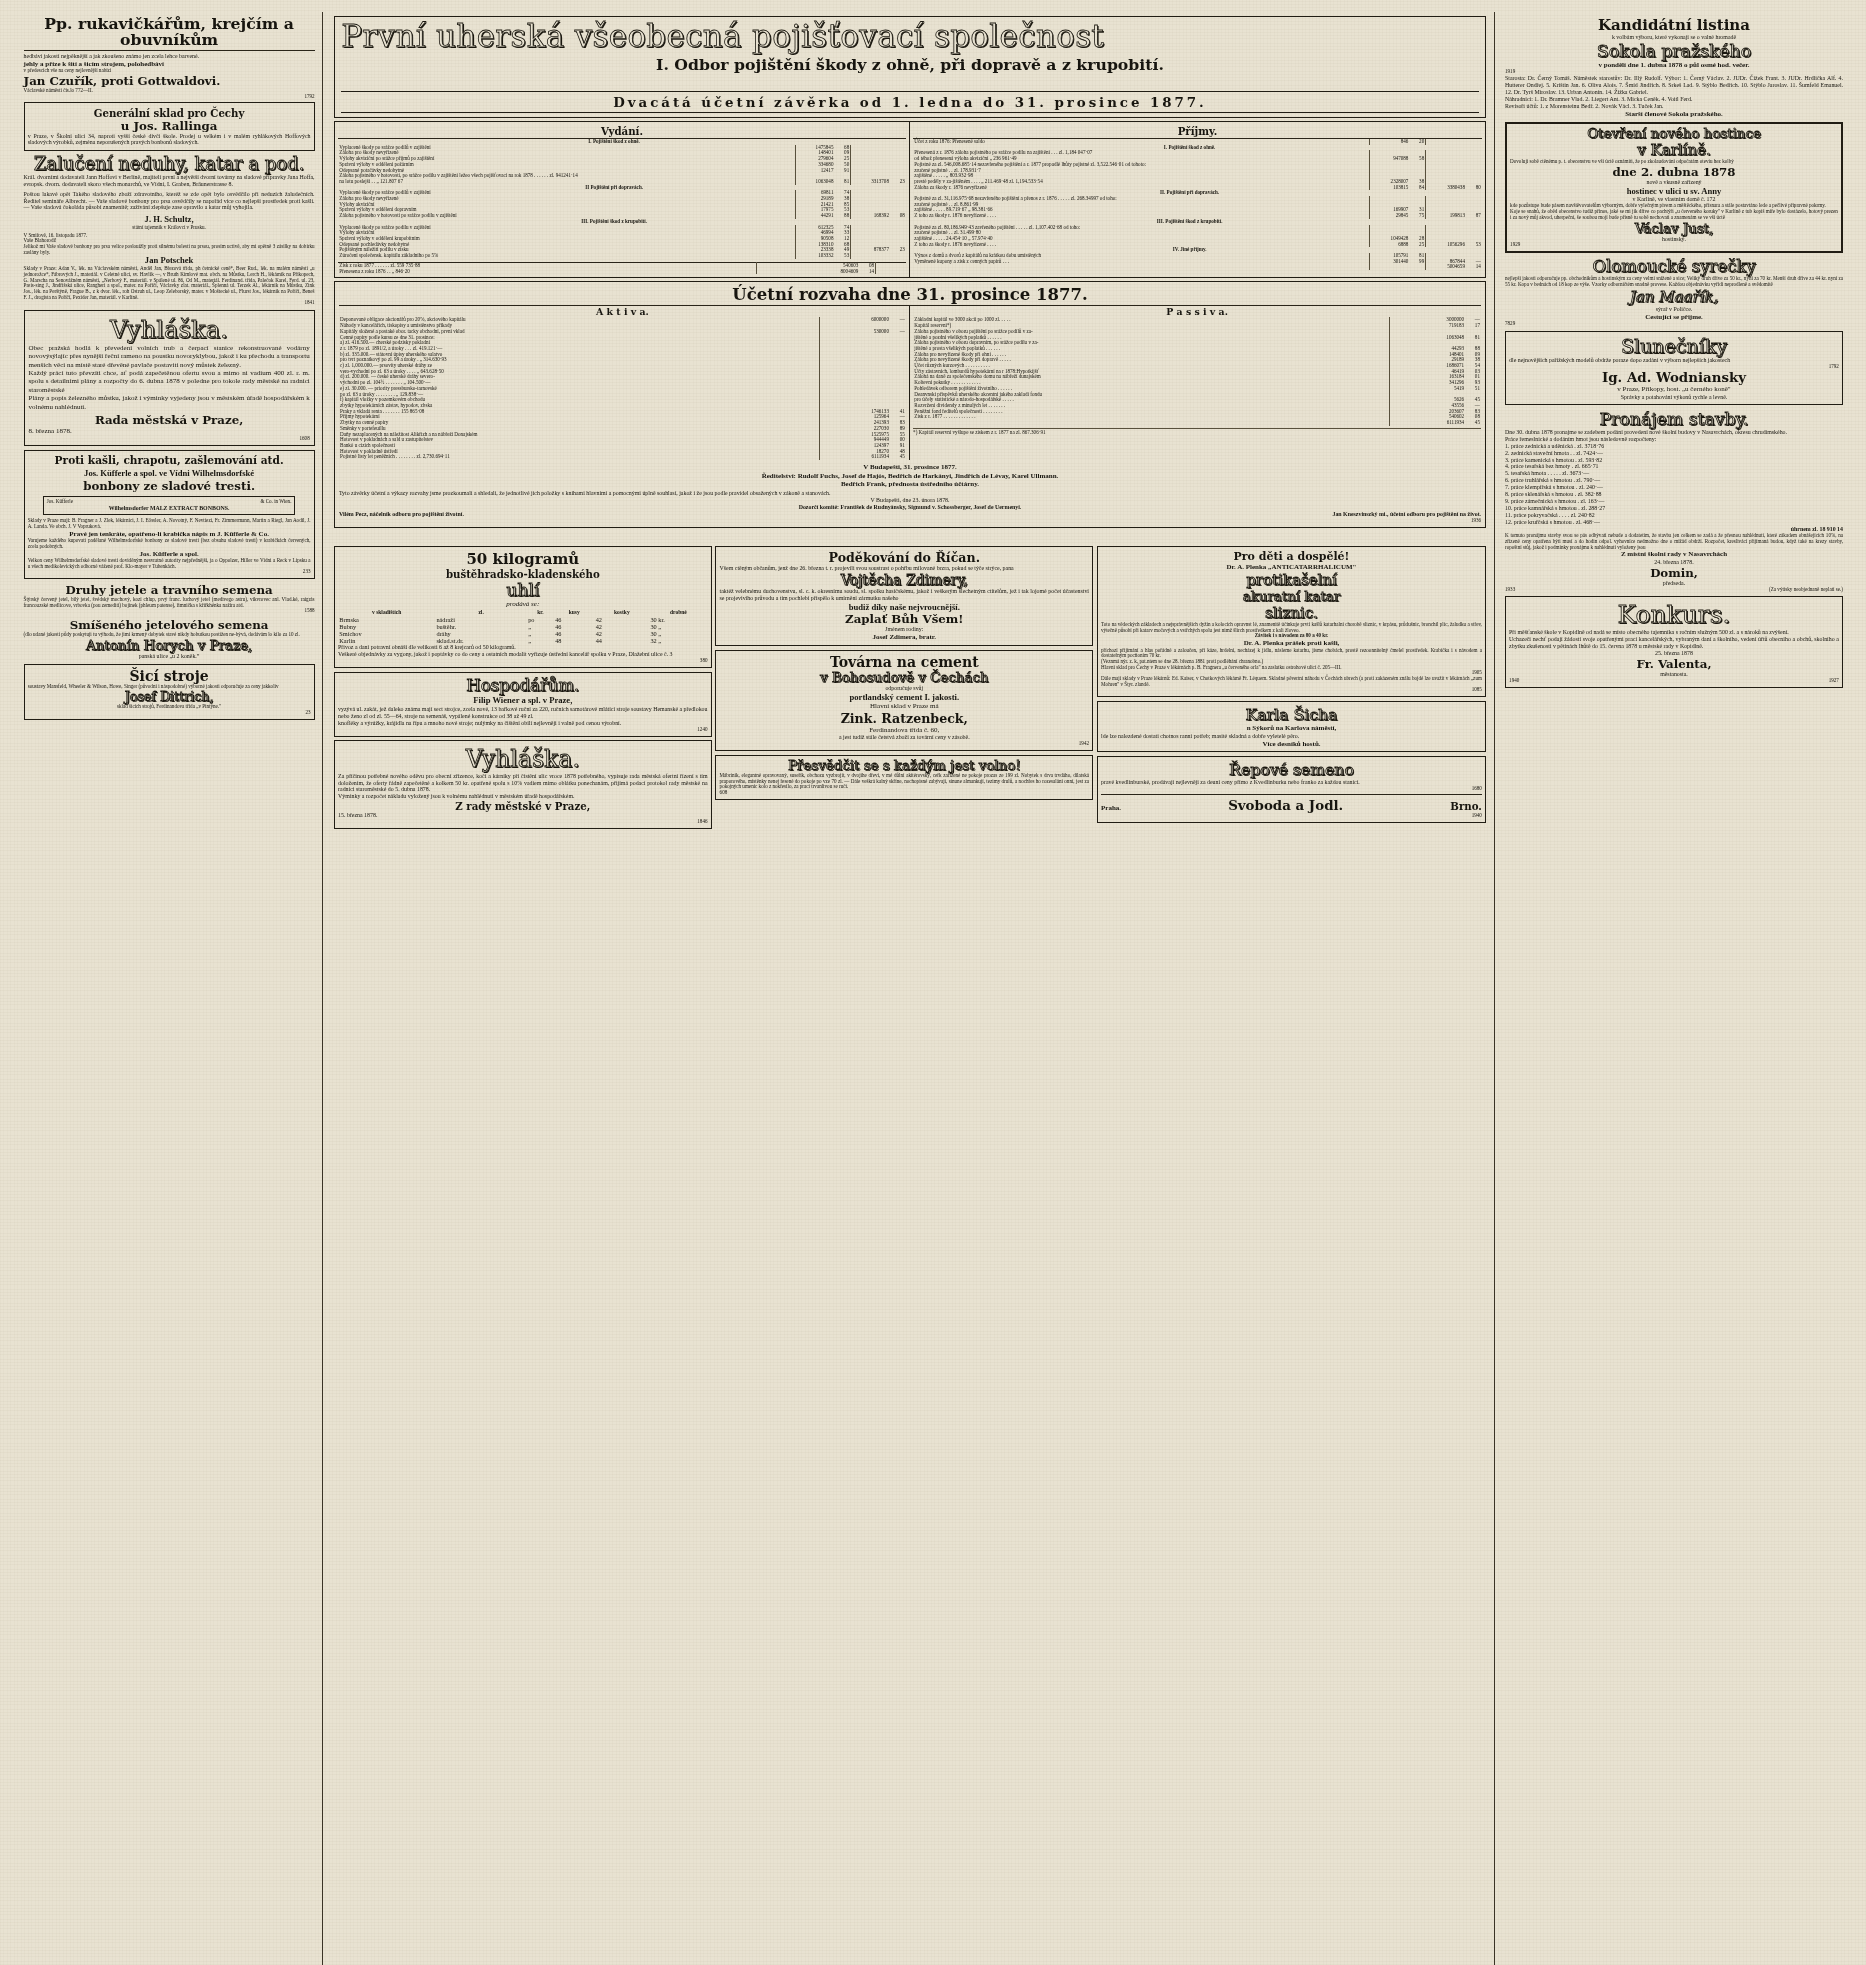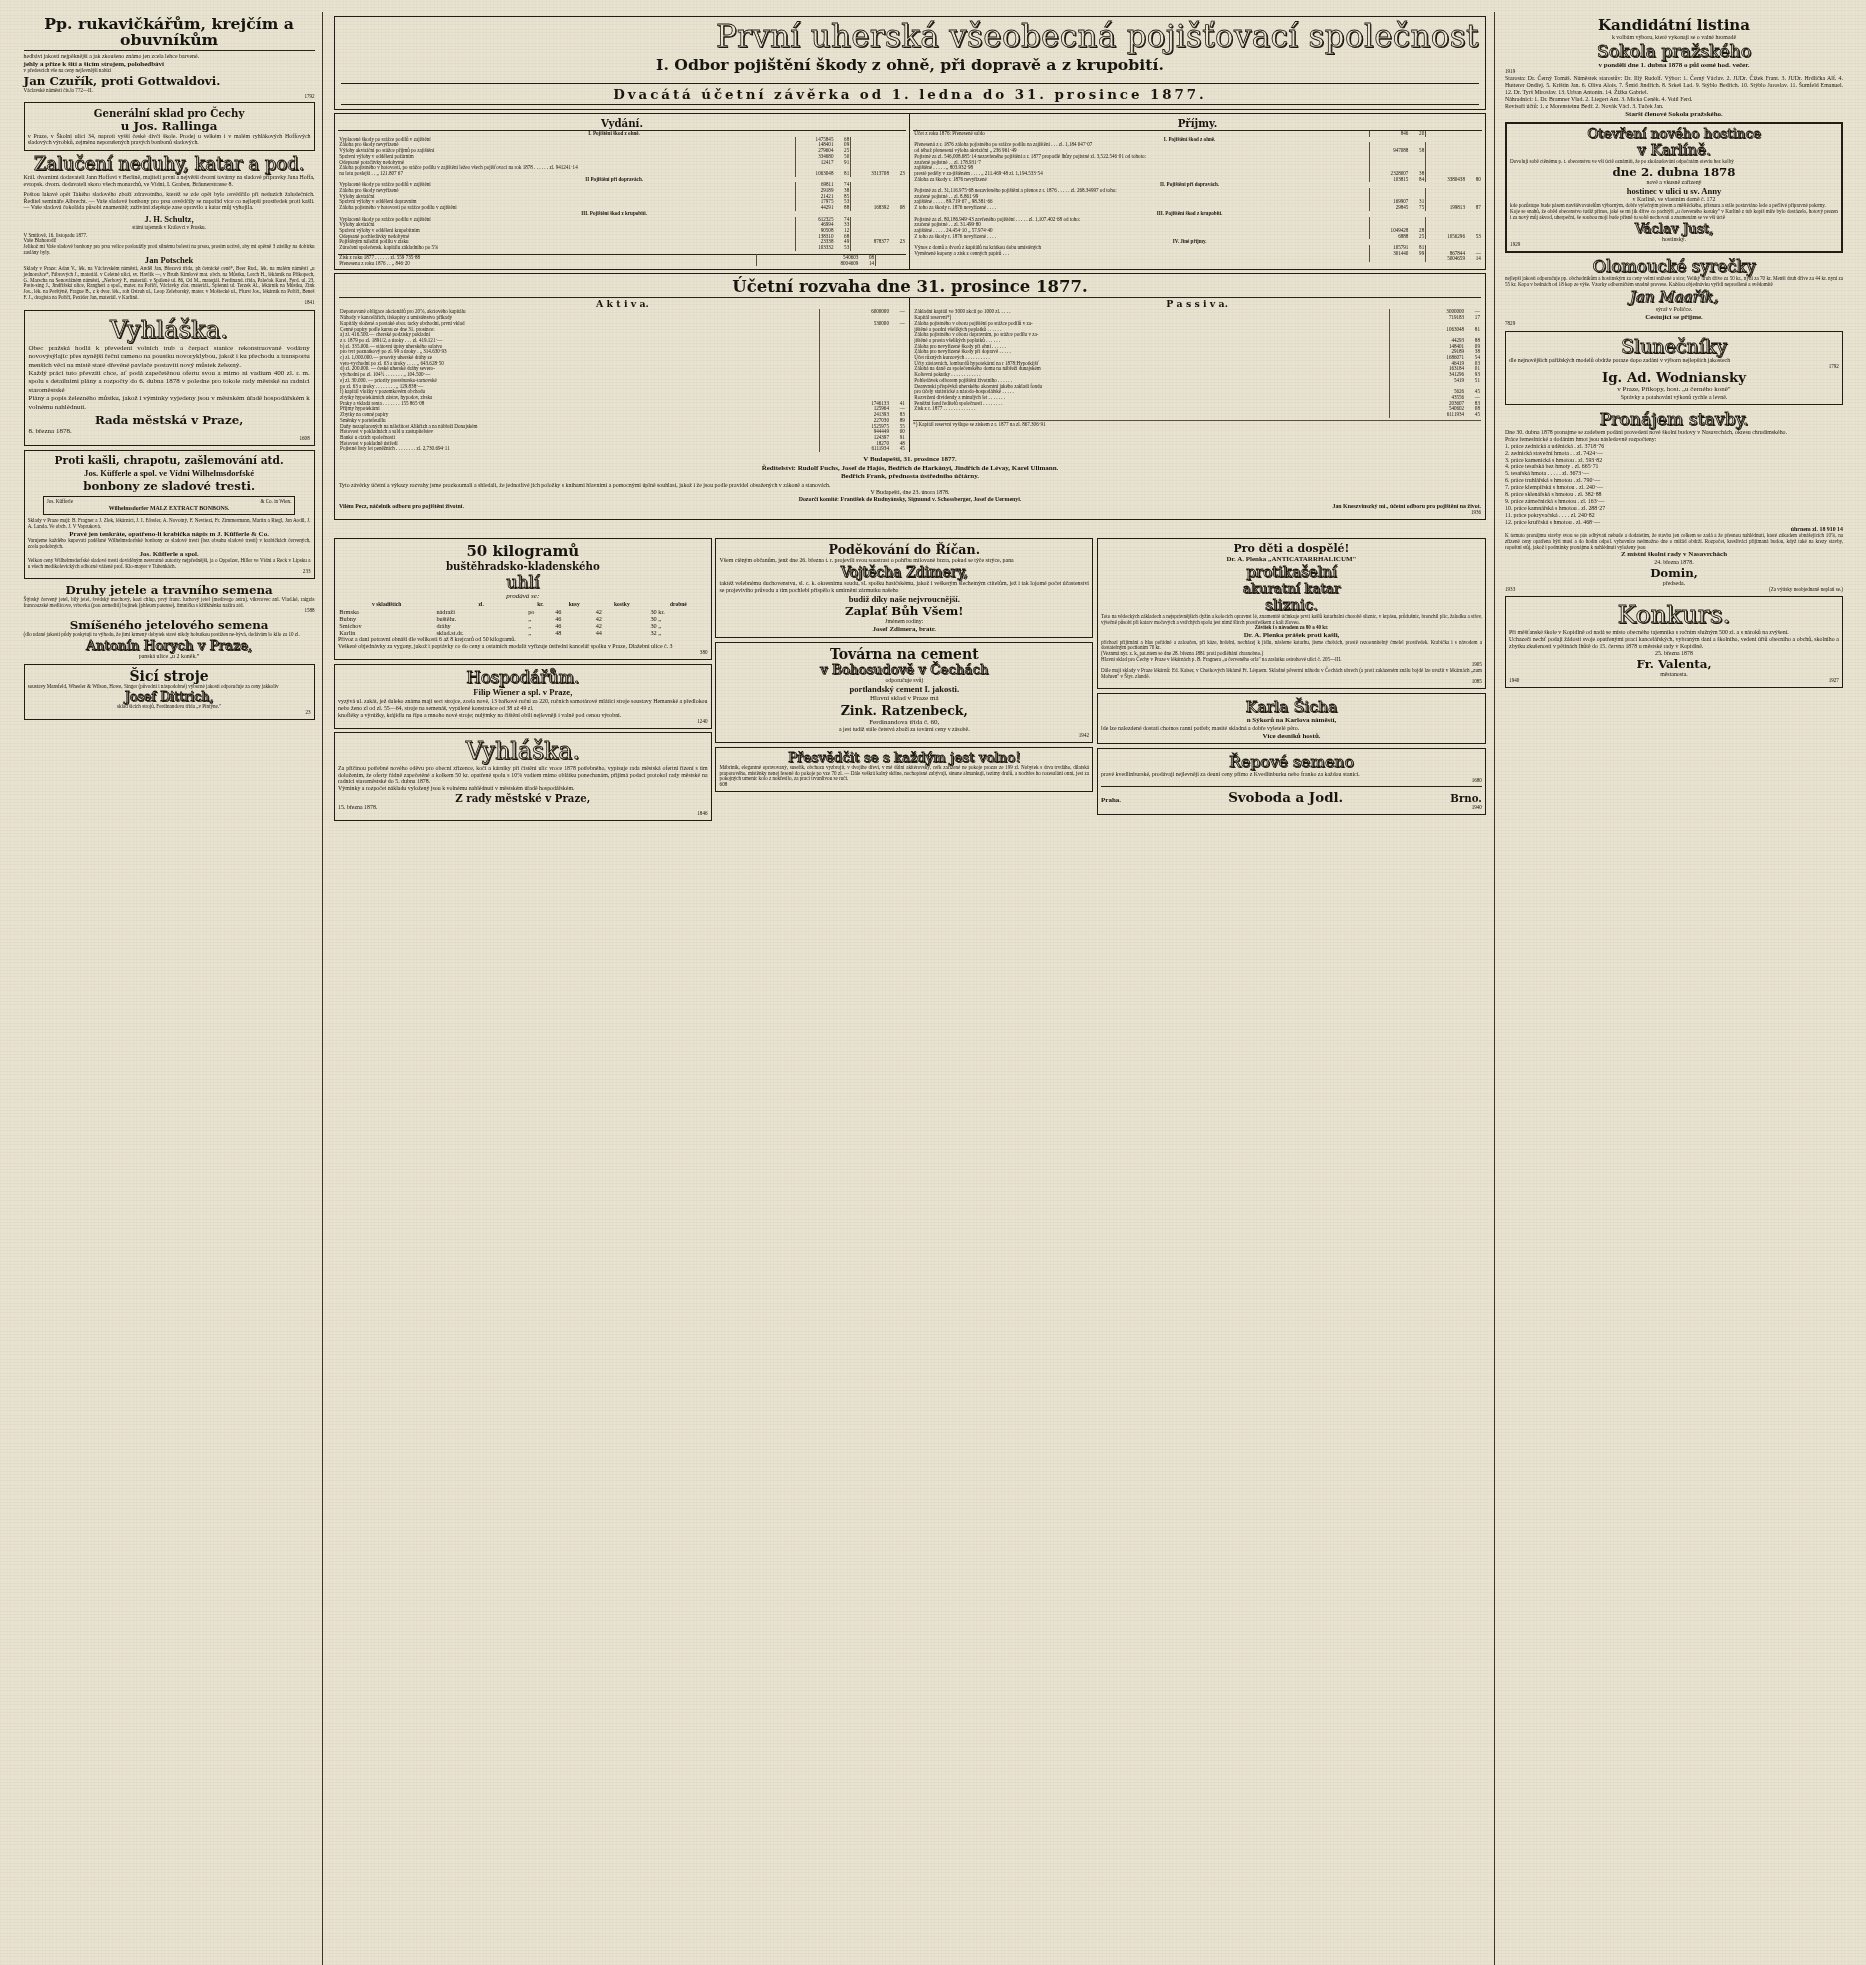--- a/index.html
+++ b/index.html
@@ -121,23 +121,23 @@
       <div class="xtiny" style="text-align:right">23</div>
     </div>
 
   </div>
 
   <div class="vline" style="left:322px;top:11.8px;height:2614px;"></div>
 
   <div class="col" style="left:334px;top:15.7px;width:1152px;">
 
     <div class="box" style="padding:3.9px 6.3px;margin-bottom:3.1px;">
-      <div class="outl" style="font-family:'DejaVu Serif',serif;font-size:31px;text-align:right;line-height:1.0;letter-spacing:.01em;">První uherská všeobecná pojišťovací společnost</div>
+      <div class="outl" style="font-family:'DejaVu Serif',serif;font-size:31px;text-align:left;line-height:1.0;letter-spacing:.01em;">První uherská všeobecná pojišťovací společnost</div>
       <div class="hd" style="font-size:15.7px;margin-top:3.1px;">I. Odbor pojištění škody z ohně, při dopravě a z krupobití.</div>
-      <div class="dbl" style="margin-top:9px;padding:2.4px 0;">
+      <div class="dbl" style="margin-top:17px;padding:2.4px 0;">
         <div class="hd sp" style="font-size:13.4px;">Dvacátá účetní závěrka od 1. ledna do 31. prosince 1877.</div>
       </div>
     </div>
 
     <div class="box" style="display:flex;margin-bottom:3.1px;">
 
       <div style="width:50%;border-right:1.2px solid #211d14;padding:2.4px 3.1px;box-sizing:border-box;">
         <div class="hd" style="font-size:10.2px;border-bottom:0.8px solid #2a2519;padding-bottom:1.2px;">Vydání.</div>
         <table class="fin">
           <tbody id="vydani-body">

